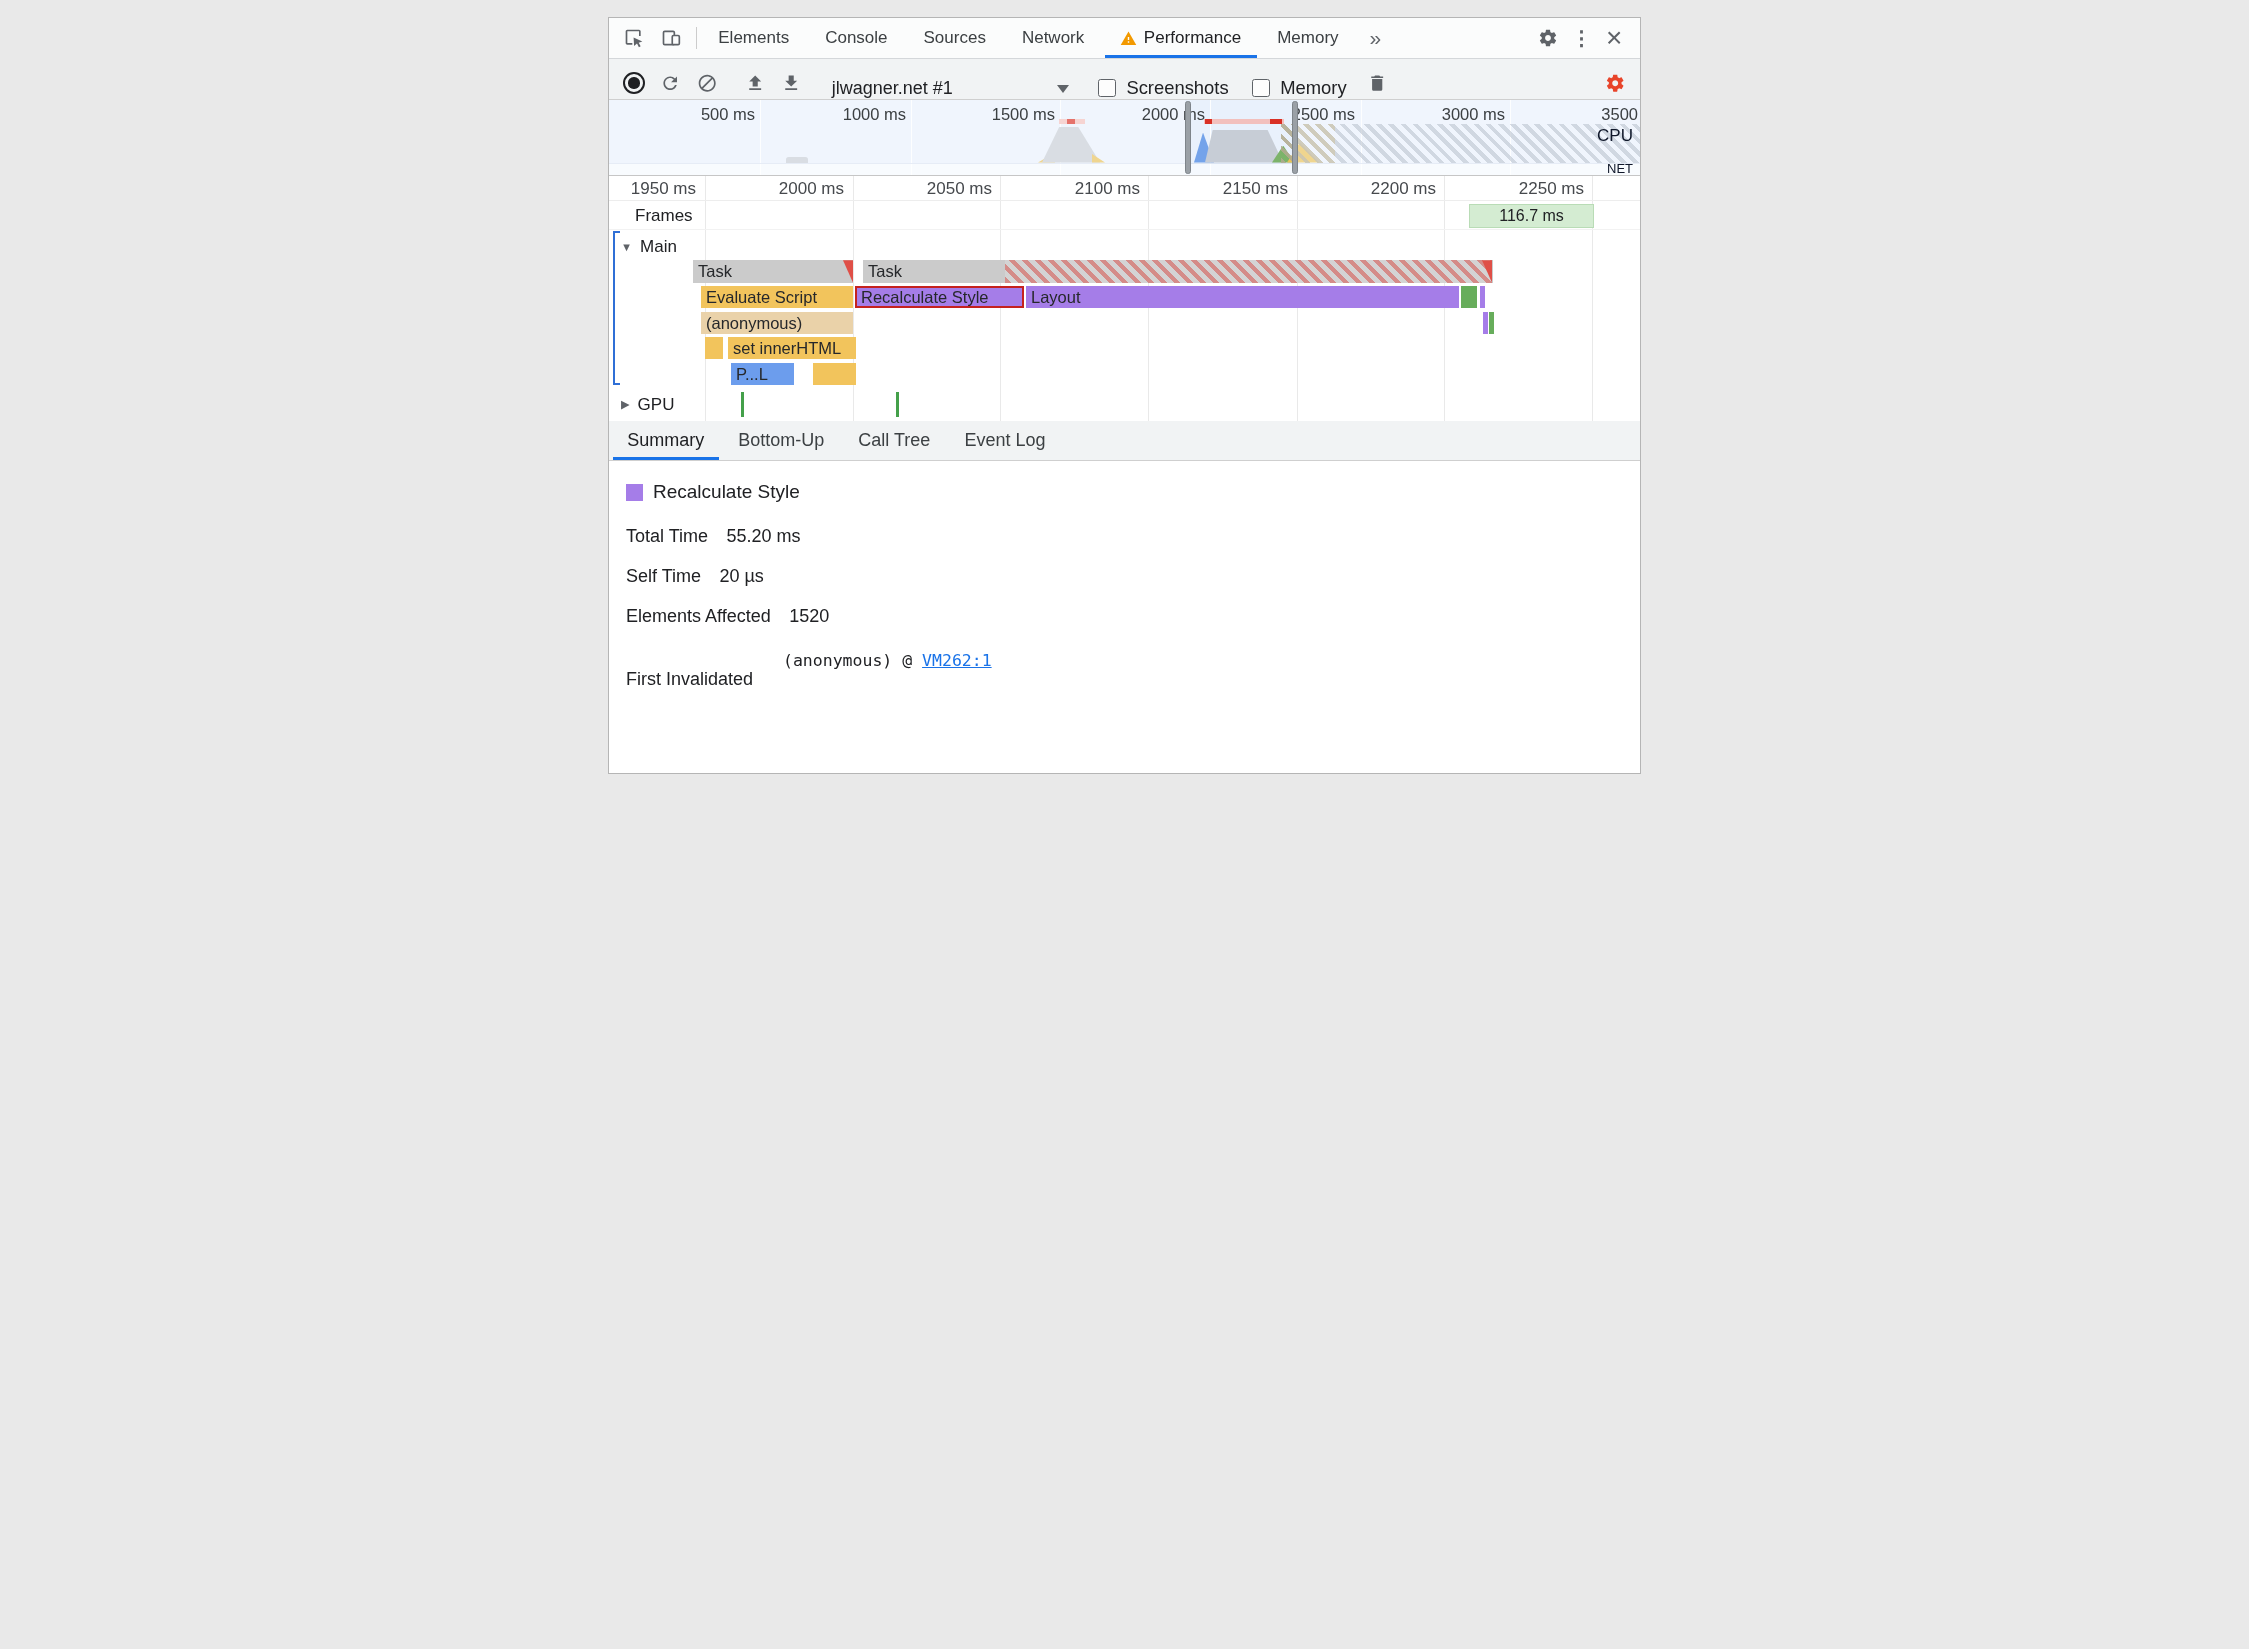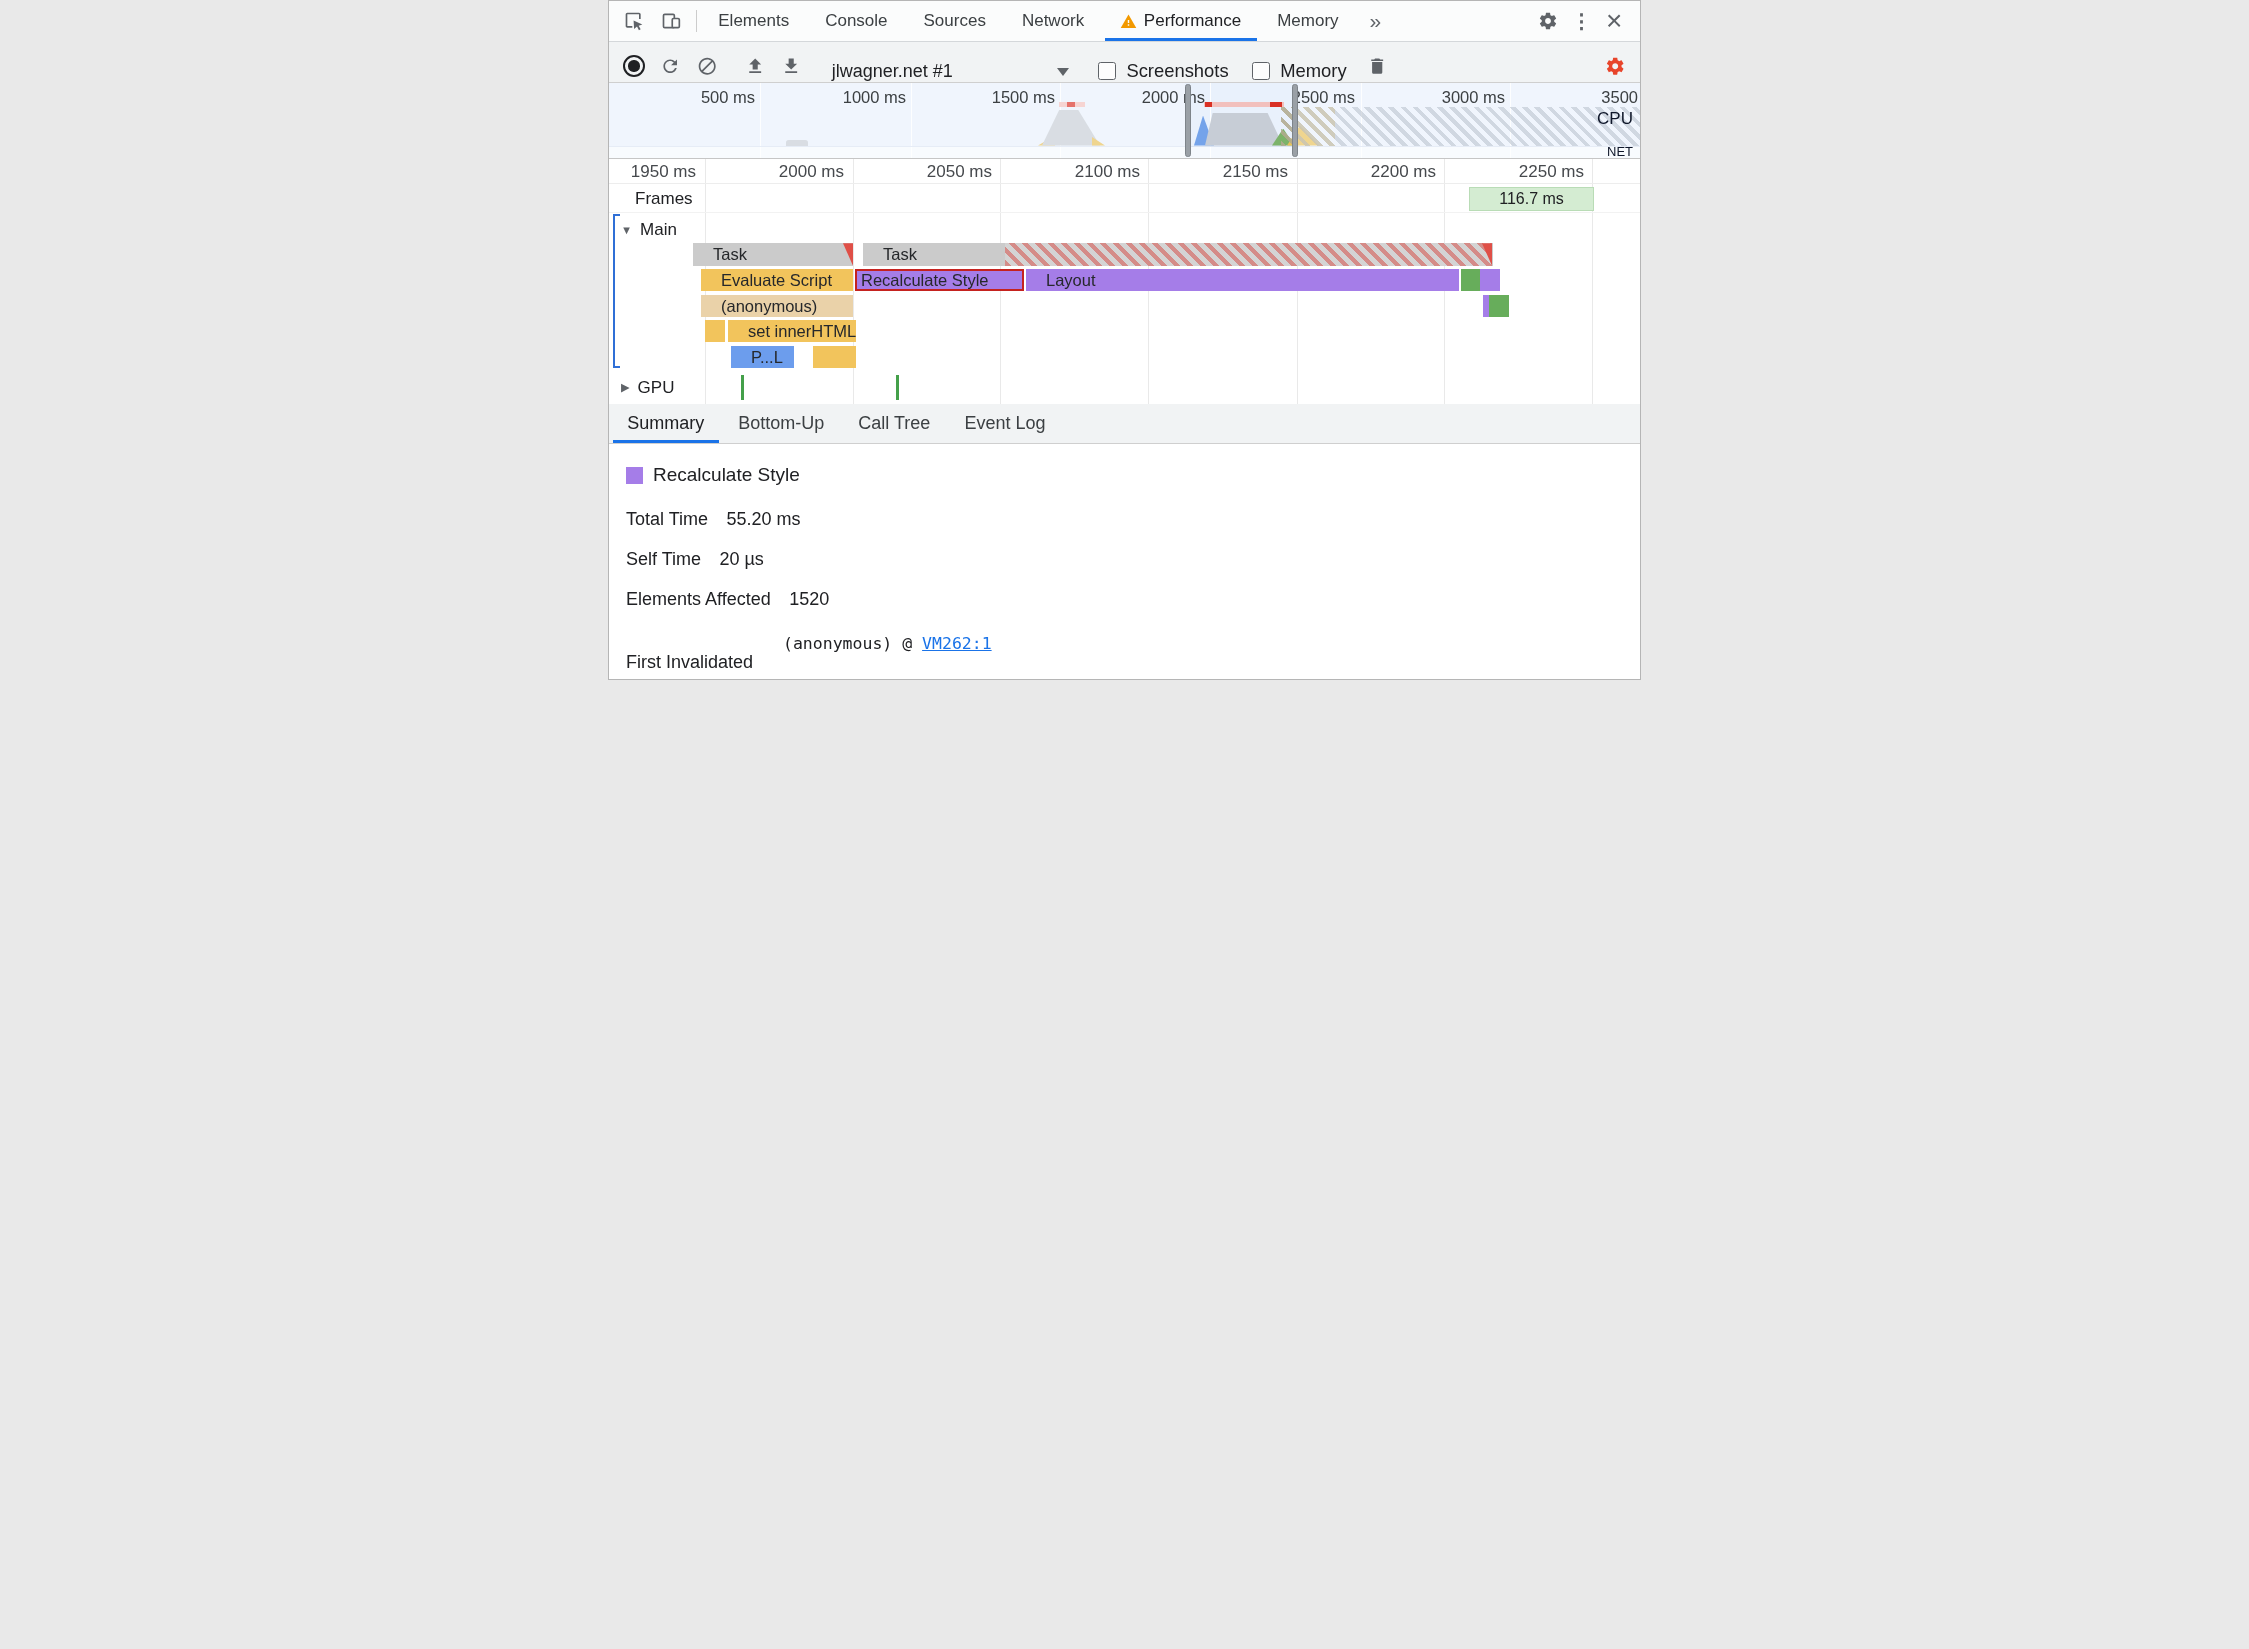--- a/index.html
+++ b/index.html
@@ -1,18 +1,18 @@
 <!DOCTYPE html>
 <html style="--accent: #1a73e8; --warning: #f29900; --settings_alert: #e8442a; --task_gray: #cbcbcb; --scripting_yellow: #f2c45c; --rendering_purple: #a57de8; --painting_green: #67ad5b; --parse_blue: #6c9ded; --anonymous_tan: #ead2a9; --selection_red: #c5221f; --frame_green: #d4ecd2;font-size:10.5px"><head>
 <meta charset="utf-8">
 <style>
   *{box-sizing:border-box;margin:0;padding:0}
   html,body{background:#e9e9e9}
   body{font-family:"Liberation Sans",sans-serif}
-  .screen{width:1033px;height:680px;background:#fff;border:0.7px solid #b5b5b5;position:relative;overflow:hidden;margin:0 auto}
+  .screen{width:1033px;height:757px;background:#fff;border:0.7px solid #b5b5b5;position:relative;overflow:hidden;margin:17px auto}
 
   
   .tabbar{height:41px;background:#fbfcfc;display:flex;align-items:stretch;border-bottom:0.7px solid #d4d7da;padding:0 4px}
   .tb-icons{display:flex;align-items:center;gap:2.6px;padding:0 4px}
   .icon-btn{width:34px;height:32px;display:flex;align-items:center;justify-content:center;border-radius:2.6px;cursor:pointer}
   .icon-btn svg{width:20px;height:20px}
   .vsep{width:0.7px;background:#ccc;margin:9.2px 4px}
   .tabs{display:flex;align-items:stretch}
   .tab{display:flex;align-items:center;gap:6.6px;padding:0 18px;font-size:17px;color:#3c4043;position:relative;cursor:pointer;white-space:nowrap}
   .tab.active{color:#202124}
@@ -53,21 +53,21 @@
   .dgrid{position:absolute;top:0;height:245px;width:0.7px;background:#e9e9e9}
   .ruler{position:absolute;top:0;left:0;right:0;height:25px;border-bottom:0.7px solid #ededed}
   .r-label{position:absolute;top:3.3px;width:72px;text-align:right;font-size:17px;color:#46494d}
   .frames-row{position:absolute;top:25px;height:29px;left:0;right:0;border-bottom:0.7px solid #f2f2f2}
   .frames-label{position:absolute;left:26px;top:4.6px;font-size:17px;color:#202124}
   .frame-chip{position:absolute;left:860px;top:2.6px;width:125px;height:24px;background:var(--frame_green,#d4ecd2);border:0.7px solid #b9dcb6;font-size:16px;color:#202124;display:flex;align-items:center;justify-content:center}
   .track-head{position:absolute;left:12px;font-size:17px;color:#202124;display:flex;align-items:center;gap:8px;cursor:pointer}
   .twisty{font-size:11.2px;color:#5f6368}
   .bracket{position:absolute;left:4px;top:55px;height:154px;width:6.6px;border-left:2px solid #2f6fd6;border-top:2px solid #2f6fd6;border-bottom:2px solid #2f6fd6;z-index:3}
   .flame{position:absolute;top:83px;left:0;right:0;height:129px}
-  .bar{position:absolute;height:22.4px;font-size:16.5px;color:#26282b;line-height:22px;white-space:nowrap;overflow:hidden;padding-left:20px;cursor:pointer}
+  .bar{position:absolute;height:22.4px;font-size:16.5px;color:#26282b;line-height:22px;white-space:nowrap;overflow:hidden;padding-left:5px;cursor:pointer}
   .task{background:var(--task_gray,#cbcbcb)}
   .script{background:var(--scripting_yellow,#f2c45c)}
   .rstyle{background:var(--rendering_purple,#a57de8)}
   .paint{background:var(--painting_green,#67ad5b)}
   .parse{background:var(--parse_blue,#6c9ded)}
   .anon{background:var(--anonymous_tan,#ead2a9)}
   .selected{border:2px solid var(--selection_red,#c5221f);line-height:18px;padding-left:4px}
   .stripes{background:repeating-linear-gradient(45deg,rgba(222,77,70,.50) 0 4.6px,rgba(255,255,255,.18) 4.6px 9.2px);padding:0}
   .corner::after{content:"";position:absolute;right:0;top:0;width:10px;height:22.4px;background:#df4f47;clip-path:polygon(100% 0,100% 100%,0 0)}
   .gpu-row{position:absolute;top:212px;height:33px;left:0;right:0}

